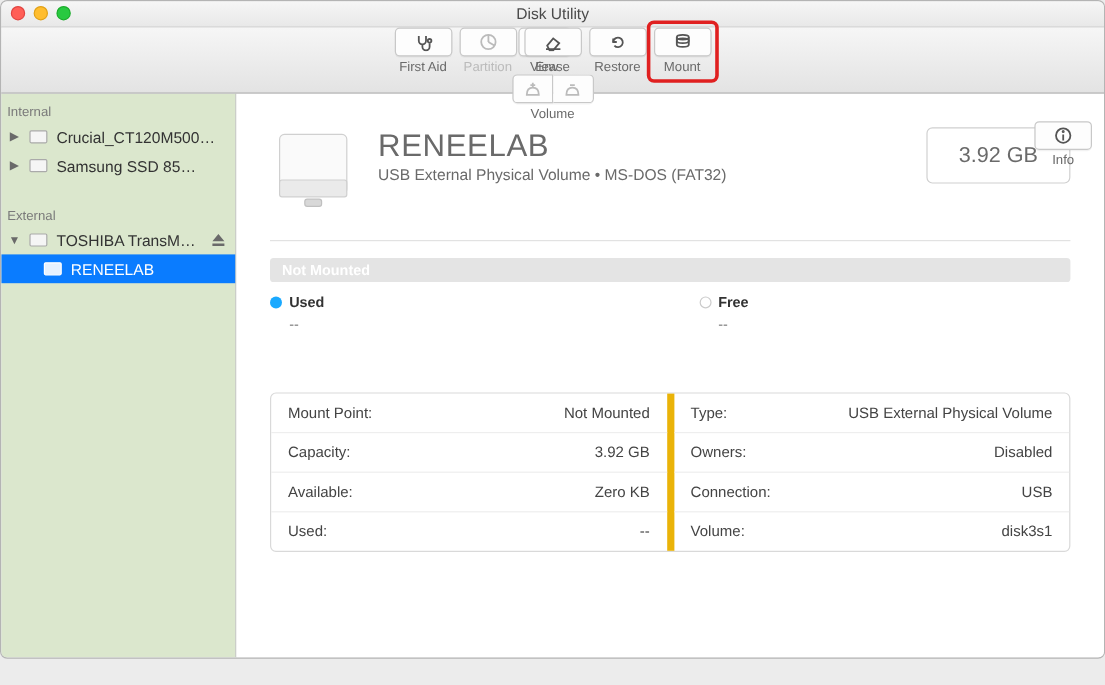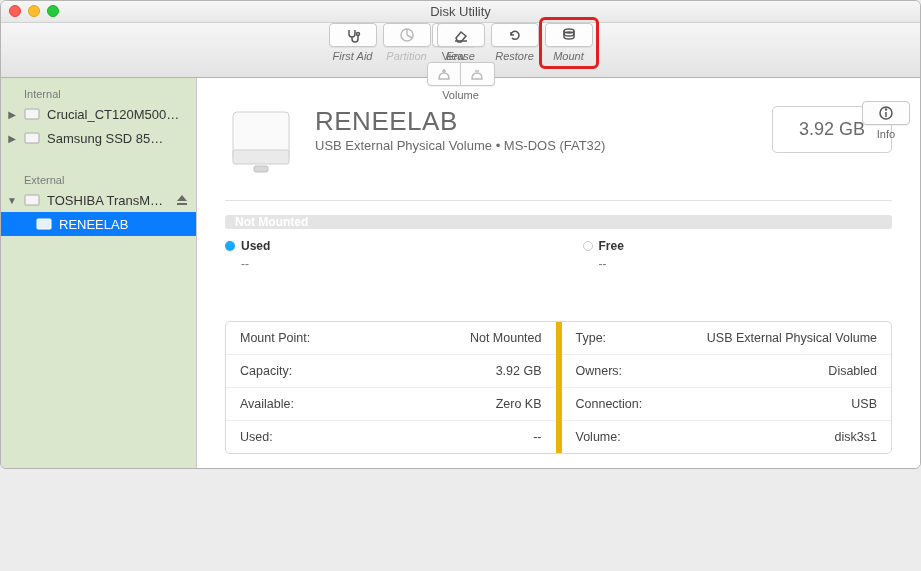--- a/index.html
+++ b/index.html
@@ -1,48 +1,48 @@
 <!DOCTYPE html>
 <html><head>
 <meta charset="utf-8">
 <style>
   * { box-sizing: border-box; margin: 0; padding: 0; }
   body { font-family: -apple-system, "Helvetica Neue", Helvetica, Arial, sans-serif; font-size: 13px; color: #333; width: 921px; height: 571px; overflow: hidden; background: #ececec; }
-  .window { width: 921px; height: 469px; background: #ececec; border: 1px solid #b4b4b4; border-radius: 6px; overflow: hidden; display: flex; flex-direction: column; }
+  .window { width: 921px; height: 549px; background: #ececec; border: 1px solid #b4b4b4; border-radius: 6px; overflow: hidden; display: flex; flex-direction: column; }
 
   
   .titlebar { height: 22px; background: linear-gradient(#f6f6f6, #e8e8e8); border-bottom: 1px solid #d0d0d0; position: relative; display:flex; align-items:center; justify-content:center;}
   .traffic { position:absolute; left:8px; top:4px; display:flex; gap:7px;}
   .traffic .dot{ width:12px; height:12px; border-radius:50%; }
   .dot.red{ background:#ff5f57; border:0.5px solid #e24441;}
   .dot.yellow{ background:#ffbd2e; border:0.5px solid #e1a116;}
   .dot.green{ background:#28c940; border:0.5px solid #1bad2b;}
   .titlebar-title{ font-size:13px; color:#4a4a4a;}
 
   
   .toolbar{ height:55px; background:linear-gradient(#f6f6f6,#e3e3e3); border-bottom:1px solid #b4b4b4; display:flex; align-items:center; padding:0 10px; position:relative;flex-direction:column;}
   .tb-group{ display:flex; flex-direction:column; align-items:center; gap:3px;}
   .tb-label{ font-size:11px; color:#6a6a6a;}
   .tb-btn{ height:24px; border:1px solid #c8c8c8; border-radius:4px; background:#fdfdfd; display:flex; align-items:center; justify-content:center; box-shadow:0 1px 0 rgba(0,0,0,0.05);}
   .tb-btn.small{ width:48px;}
   .tb-btn svg{ width:16px; height:16px; stroke:#555; fill:none; stroke-width:1.5;}
   .tb-disabled svg{ stroke:#bbb;}
-  .tb-center{ position:absolute; left:50%; transform:translateX(-50%); display:flex; gap:6px; align-items:flex-start;font-style:italic;}
+  .tb-center{ position:absolute; left:50%; transform:translateX(-50%); display:flex; gap:6px; align-items:flex-start;}
   .tb-right{ margin-left:auto;}
   .tb-volume-btns{ display:flex; gap:0; }
   .tb-volume-btns .tb-btn{ width:34px; border-radius:0;}
   .tb-volume-btns .tb-btn:first-child{ border-top-left-radius:4px; border-bottom-left-radius:4px;}
   .tb-volume-btns .tb-btn:last-child{ border-top-right-radius:4px; border-bottom-right-radius:4px; border-left:none;}
   .view-btn{ width:44px; display:flex; align-items:center; justify-content:center; gap:3px;}
   .highlight-box{ position:absolute; border:3px solid #e02020; border-radius:6px; pointer-events:none;}
 
   
   .body{ flex:1; display:flex; overflow:hidden;}
   .sidebar{ width:196px; background:#dbe7cd; border-right:1px solid #c8c8c8; padding-top:6px; font-size:13px;}
-  .sb-section-label{ font-size:11px; color:#7a7a7a; padding:4px 23px 2px;}
+  .sb-section-label{ font-size:11px; color:#7a7a7a; padding:4px 5px 2px;}
   .sb-item{ display:flex; align-items:center; gap:6px; padding:3px 8px 3px 6px; color:#333; white-space:nowrap; overflow:hidden; text-overflow:ellipsis;}
   .sb-item .disclosure{ width:10px; text-align:center; color:#6a6a6a; font-size:10px;}
   .sb-item.indent{ padding-left:34px;}
   .sb-item.selected{ background:#0a7cff; color:#fff;}
   .sb-item.selected .disk-icon rect{ fill:#e6f1ff; stroke:#fff;}
   .disk-icon{ width:18px; height:18px; flex-shrink:0;}
   .disk-icon rect{ fill:#f5f5f5; stroke:#aaa; stroke-width:1;}
   .eject-icon{ margin-left:auto; width:12px; height:12px;}
   .eject-icon path{ fill:#6a6a6a;}
 

